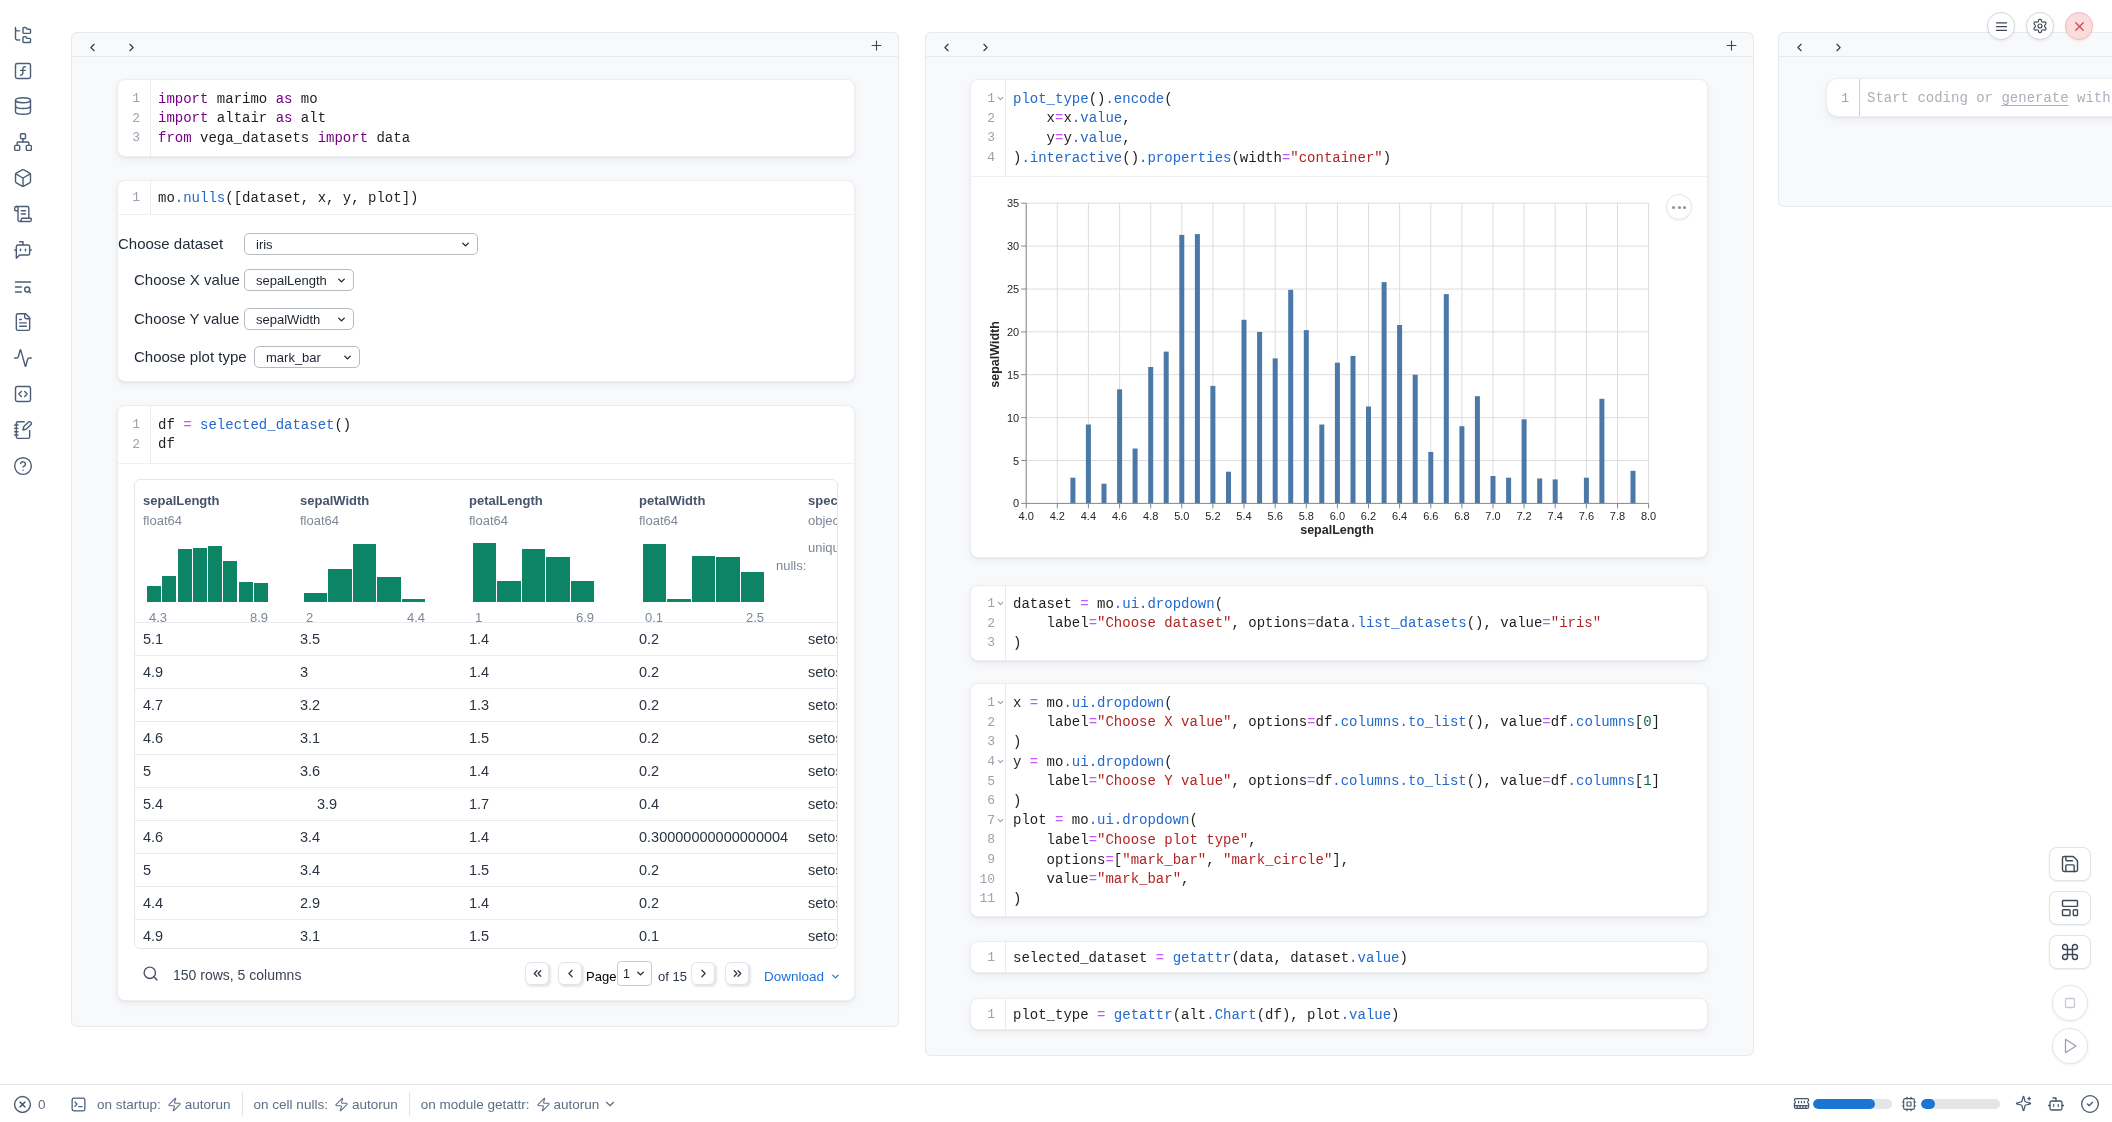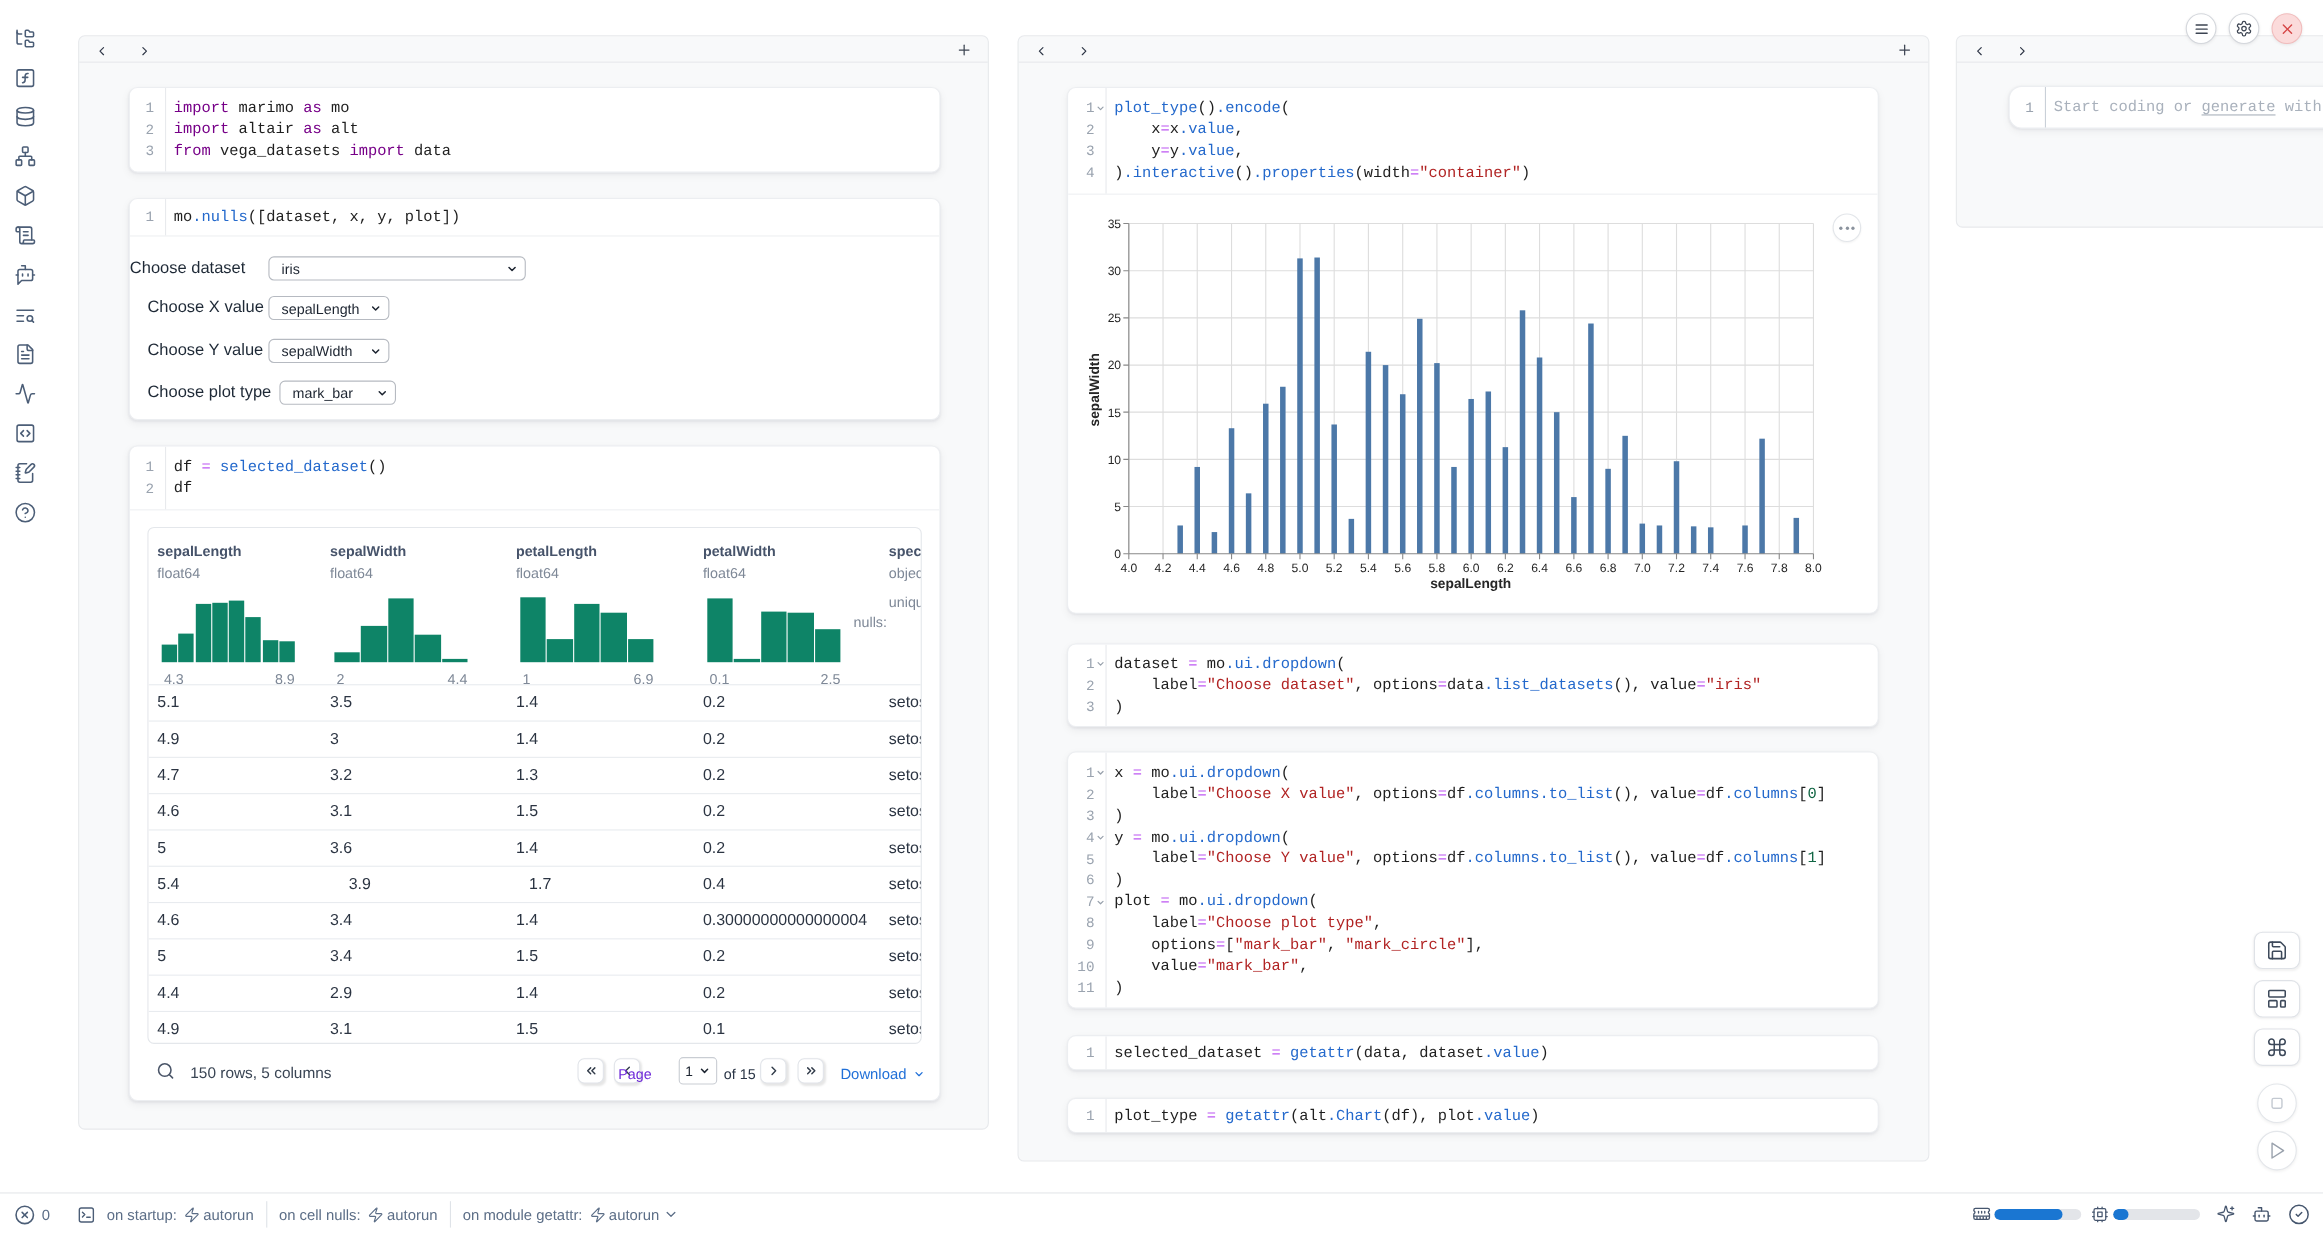--- a/index.html
+++ b/index.html
@@ -296,21 +296,21 @@
         <div class="trow" style="top:274px">
           <span style="position:absolute;left:8px">5</span>
           <span style="position:absolute;left:165px">3.6</span>
           <span style="position:absolute;left:334px">1.4</span>
           <span style="position:absolute;left:504px">0.2</span>
           <span style="position:absolute;left:673px">setosa</span>
         </div>
         <div class="trow" style="top:307px">
           <span style="position:absolute;left:8px">5.4</span>
           <span style="position:absolute;left:182px">3.9</span>
-          <span style="position:absolute;left:346px">1.7</span>
+          <span style="position:absolute;left:334px">1.7</span>
           <span style="position:absolute;left:504px">0.4</span>
           <span style="position:absolute;left:673px">setosa</span>
         </div>
         <div class="trow" style="top:340px">
           <span style="position:absolute;left:8px">4.6</span>
           <span style="position:absolute;left:165px">3.4</span>
           <span style="position:absolute;left:334px">1.4</span>
           <span style="position:absolute;left:504px">0.30000000000000004</span>
           <span style="position:absolute;left:673px">setosa</span>
         </div>
@@ -346,21 +346,21 @@
           <svg width="13" height="13" viewBox="0 0 24 24" fill="none" stroke="#323c4a" stroke-width="2.4" stroke-linecap="round" stroke-linejoin="round">
             <path d="m11 17-5-5 5-5"></path>
             <path d="m18 17-5-5 5-5"></path>
           </svg>
         </div>
         <div class="pgbtn" style="left:416px;width:24px">
           <svg width="13" height="13" viewBox="0 0 24 24" fill="none" stroke="#323c4a" stroke-width="2.4" stroke-linecap="round" stroke-linejoin="round">
             <path d="m15 18-6-6 6-6"></path>
           </svg>
         </div>
-        <div class="ftext" style="left:420px;color:#6d28d9;font-size:13px;top:4px">Page</div>
+        <div class="ftext" style="left:444px;color:#000000;font-size:13px;top:4px">Page</div>
         <div class="pgsel">1<svg width="11" height="11" viewBox="0 0 24 24" fill="none" stroke="#1c2430" stroke-width="3" stroke-linecap="round" stroke-linejoin="round" style="margin-left:5px">
             <path d="m6 9 6 6 6-6"></path>
           </svg></div>
         <div class="ftext" style="left:516px;color:#2b3647;font-size:13px;top:4px">of 15</div>
         <div class="pgbtn" style="left:549px;width:24px">
           <svg width="13" height="13" viewBox="0 0 24 24" fill="none" stroke="#323c4a" stroke-width="2.4" stroke-linecap="round" stroke-linejoin="round">
             <path d="m9 18 6-6-6-6"></path>
           </svg>
         </div>
         <div class="pgbtn" style="left:583px;width:24px">

